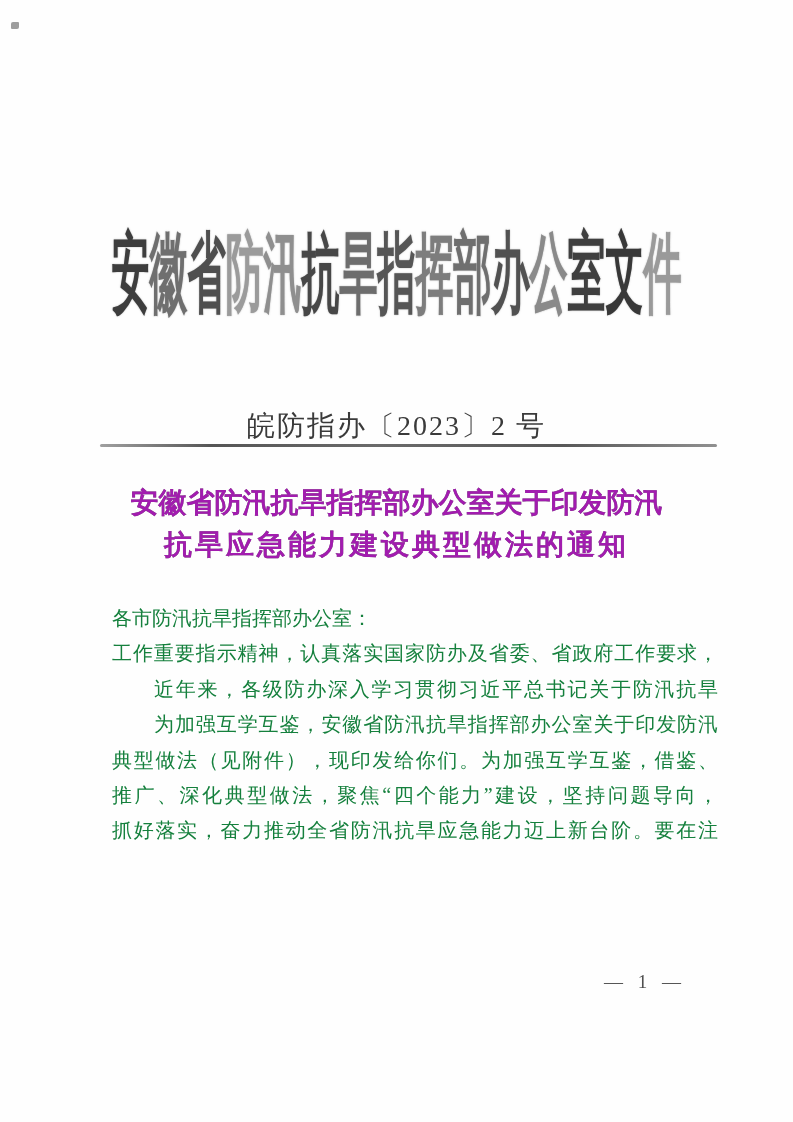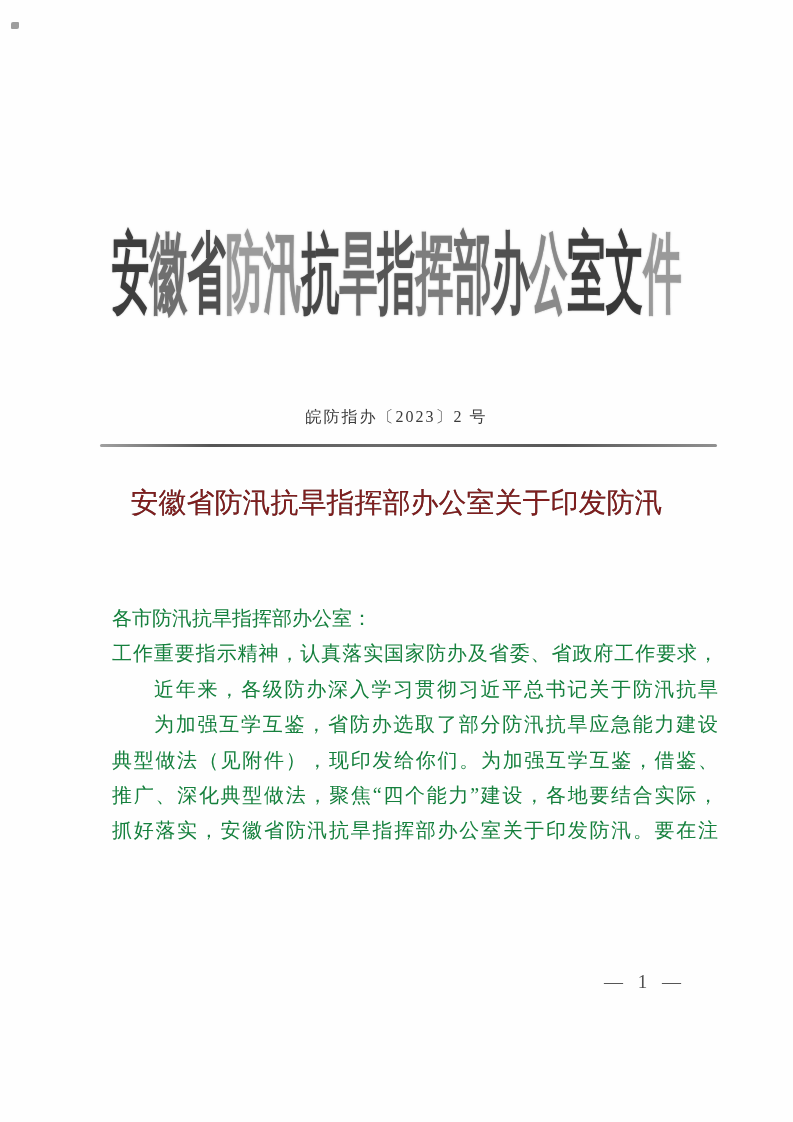--- a/index.html
+++ b/index.html
@@ -43,43 +43,43 @@
     white-space: nowrap;
     text-shadow: 0 0 1px rgba(90,90,90,.55);
   }
   
   .docnum {
     position: absolute;
     left: 0;
     right: 0;
     top: 407px;
     text-align: center;
-    font-size: 16px;
+    font-size: 28px;
     letter-spacing: 2px;
     color: #3a3a3a;
   }
   
   .rule {
     position: absolute;
     left: 100px;
     top: 444px;
     width: 617px;
     height: 3px;
     background: linear-gradient(90deg, #a0a0a0, #555 18%, #6a6a6a 45%, #585858 75%, #909090);
     border-radius: 2px;
   }
   
   .title {
     position: absolute;
     left: 0;
     right: 0;
     top: 482px;
     text-align: center;
-    font-weight: normal;
-    color: #7f1d1d;
+    font-weight: bold;
+    color: #a21caf;
     font-size: 28px;
     line-height: 42px;
     text-shadow: 0 0 .6px rgba(44,44,44,.7);
   }
   .title .t2 { letter-spacing: 3px; }
   
   .body-block {
     position: absolute;
     left: 112px;
     top: 601px;
@@ -114,27 +114,28 @@
   <div class="speck"></div>
 
   <div class="banner"><span style="color: rgb(61, 61, 61);">安</span><span style="color: rgb(111, 111, 111);">徽</span><span style="color: rgb(79, 79, 79);">省</span><span style="color: rgb(155, 155, 155);">防</span><span style="color: rgb(143, 143, 143);">汛</span><span style="color: rgb(71, 71, 71);">抗</span><span style="color: rgb(109, 109, 109);">旱</span><span style="color: rgb(86, 86, 86);">指</span><span style="color: rgb(125, 125, 125);">挥</span><span style="color: rgb(111, 111, 111);">部</span><span style="color: rgb(81, 81, 81);">办</span><span style="color: rgb(138, 138, 138);">公</span><span style="color: rgb(63, 63, 63);">室</span><span style="color: rgb(56, 56, 56);">文</span><span style="color: rgb(154, 154, 154);">件</span></div>
 
   <div class="docnum">皖防指办〔2023〕2 号</div>
 
   <div class="rule"></div>
 
   <div class="title">
     <div class="t1">安徽省防汛抗旱指挥部办公室关于印发防汛</div>
+    <div class="t2">抗旱应急能力建设典型做法的通知</div>
   </div>
 
   <div class="body-block">
     <div class="line">各市防汛抗旱指挥部办公室：</div>
     <div class="line fill">工作重要指示精神，认真落实国家防办及省委、省政府工作要求，</div>
     <div class="line fill indent">近年来，各级防办深入学习贯彻习近平总书记关于防汛抗旱</div>
-    <div class="line fill indent">为加强互学互鉴，省防办选取了部分防汛抗旱应急能力建设</div>
+    <div class="line fill indent">为加强互学互鉴，安徽省防汛抗旱指挥部办公室关于印发防汛</div>
     <div class="line fill">典型做法（见附件），现印发给你们。为加强互学互鉴，借鉴、</div>
-    <div class="line fill">推广、深化典型做法，聚焦“四个能力”建设，各地要结合实际，</div>
-    <div class="line fill">抓好落实，安徽省防汛抗旱指挥部办公室关于印发防汛。要在注</div>
+    <div class="line fill">推广、深化典型做法，聚焦“四个能力”建设，坚持问题导向，</div>
+    <div class="line fill">抓好落实，奋力推动全省防汛抗旱应急能力迈上新台阶。要在注</div>
   </div>
 
   <div class="pagenum">— 1 —</div>
 
 </div>
 
 </body></html>

